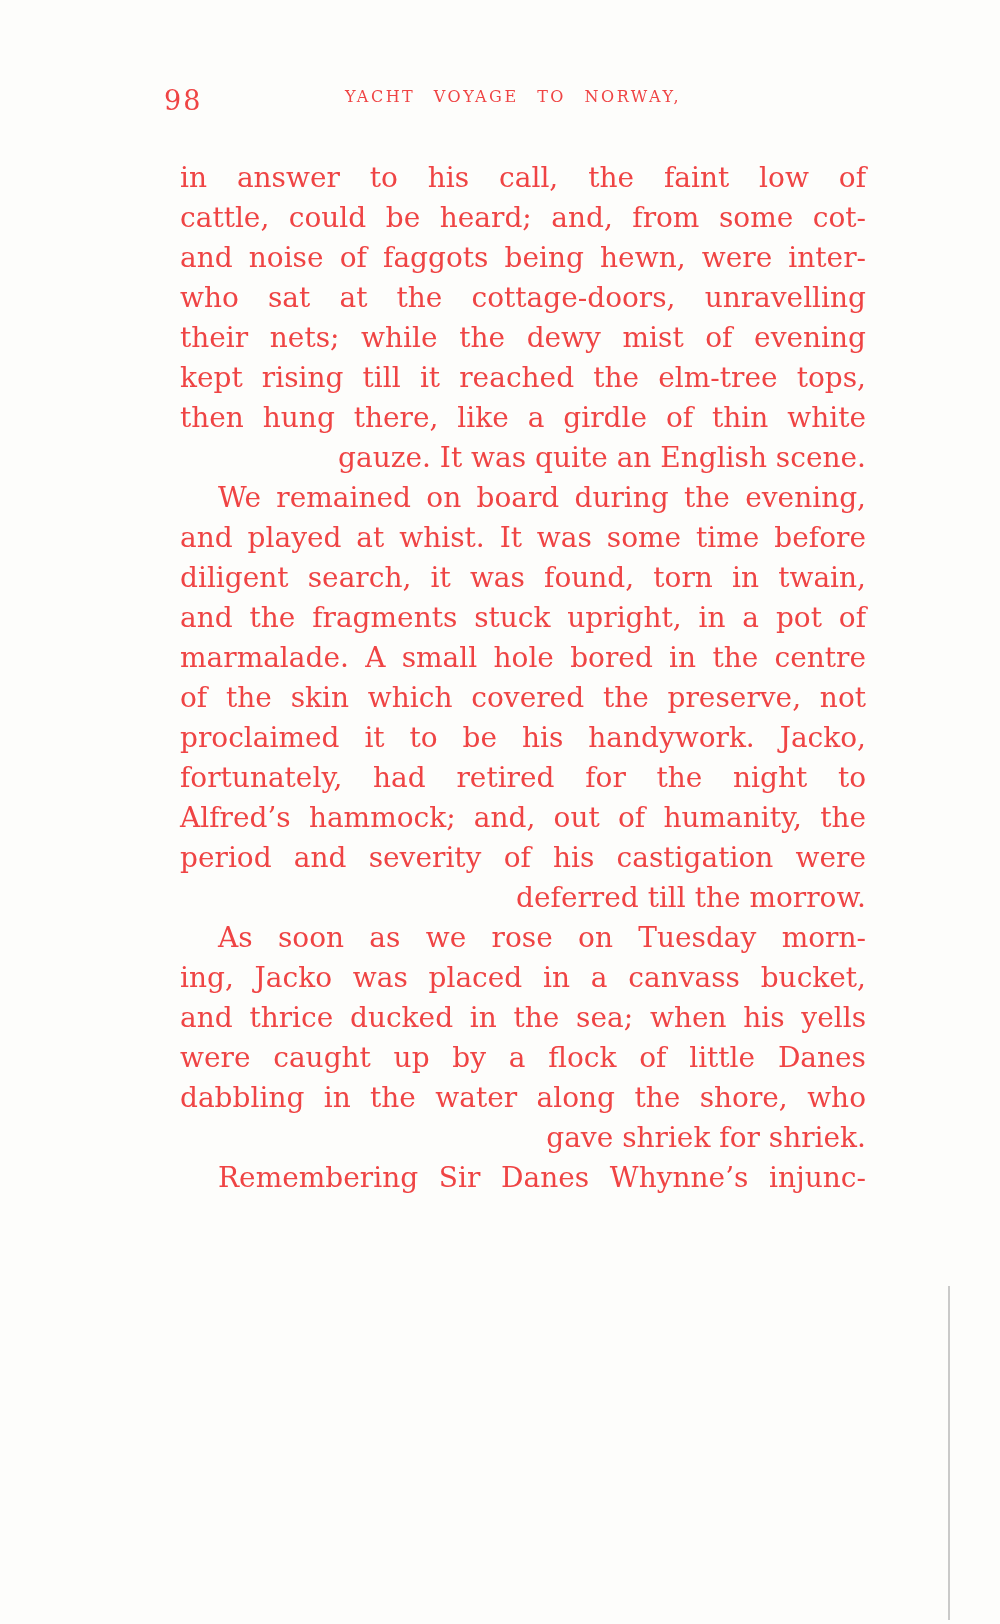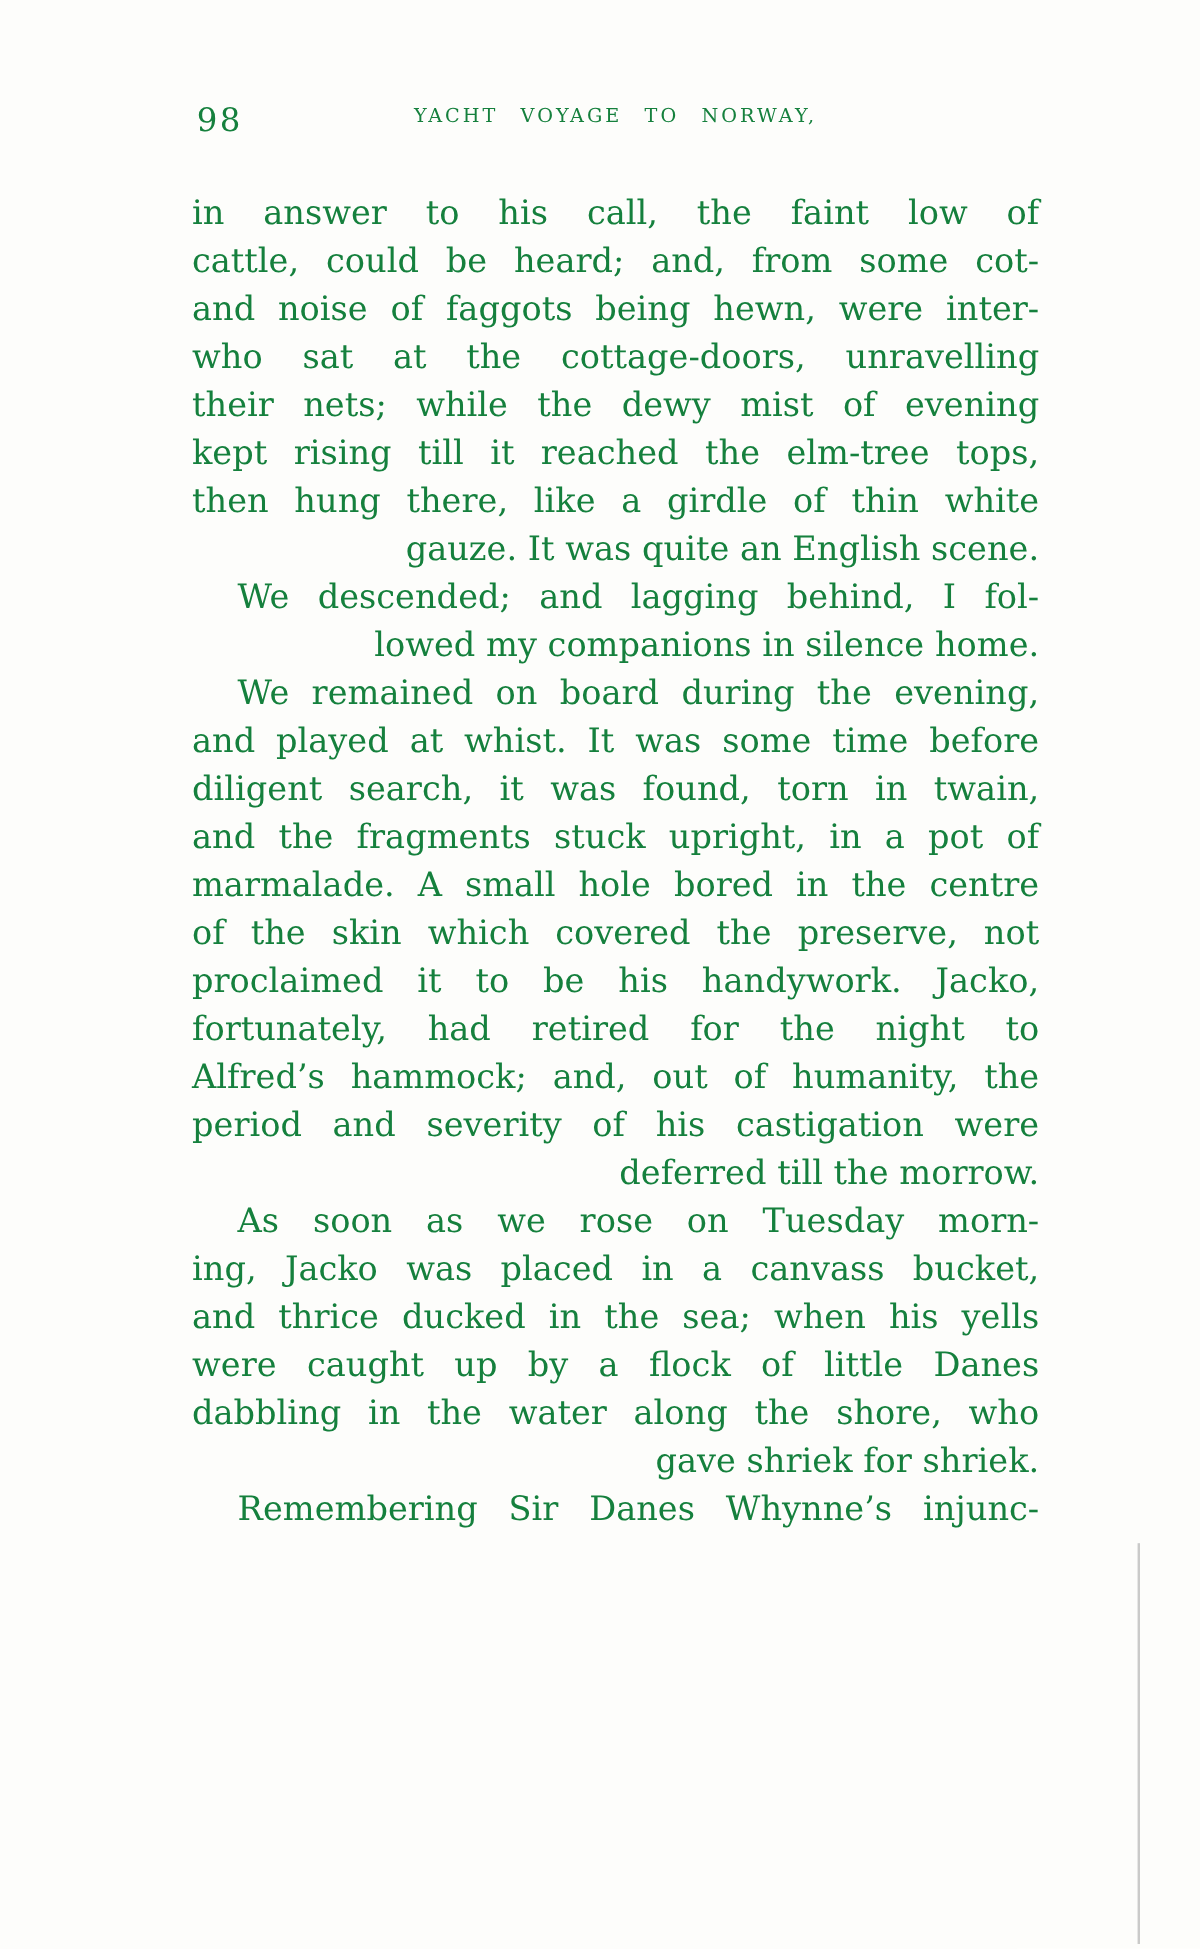--- a/index.html
+++ b/index.html
@@ -2,21 +2,21 @@
 <html><head>
 <meta charset="utf-8">
 <style>
   * { margin: 0; padding: 0; box-sizing: border-box; }
   html, body { background: #ffffff; }
   .page {
     position: relative;
     width: 1000px;
     height: 1624px;
     background: #fdfdfb;
-    color: #15803d;
+    color: #ef4444;
     font-family: "DejaVu Serif", serif;
     overflow: hidden;
   }
   .page-header {
     position: absolute;
     top: 84px;
     left: 160px;
     width: 706px;
     height: 34px;
   }
@@ -43,20 +43,21 @@
     font-size: 28px;
     line-height: 40px;
   }
   .line {
     text-align: right;
     white-space: normal;
   }
   .line.justify {
     text-align: justify;
     text-align-last: justify;
+    margin-left: 20px;
   }
   .line.indent {
     text-indent: 38px;
   }
   .scan-line {
     position: absolute;
     right: 50px;
     top: 1286px;
     width: 2px;
     height: 334px;
@@ -80,24 +81,20 @@
       <div class="line justify">in answer to his call, the faint low of</div>
       <div class="line justify">cattle, could be heard; and, from some cot-</div>
       <div class="line justify">and noise of faggots being hewn, were inter-</div>
       <div class="line justify">who sat at the cottage-doors, unravelling</div>
       <div class="line justify">their nets; while the dewy mist of evening</div>
       <div class="line justify">kept rising till it reached the elm-tree tops,</div>
       <div class="line justify">then hung there, like a girdle of thin white</div>
       <div class="line">gauze. It was quite an English scene.</div>
     </div>
 
-    <div class="paragraph">
-      <div class="line justify indent">We descended; and lagging behind, I fol-</div>
-      <div class="line">lowed my companions in silence home.</div>
-    </div>
 
     <div class="paragraph">
       <div class="line justify indent">We remained on board during the evening,</div>
       <div class="line justify">and played at whist. It was some time before</div>
       <div class="line justify">diligent search, it was found, torn in twain,</div>
       <div class="line justify">and the fragments stuck upright, in a pot of</div>
       <div class="line justify">marmalade. A small hole bored in the centre</div>
       <div class="line justify">of the skin which covered the preserve, not</div>
       <div class="line justify">proclaimed it to be his handywork. Jacko,</div>
       <div class="line justify">fortunately, had retired for the night to</div>

